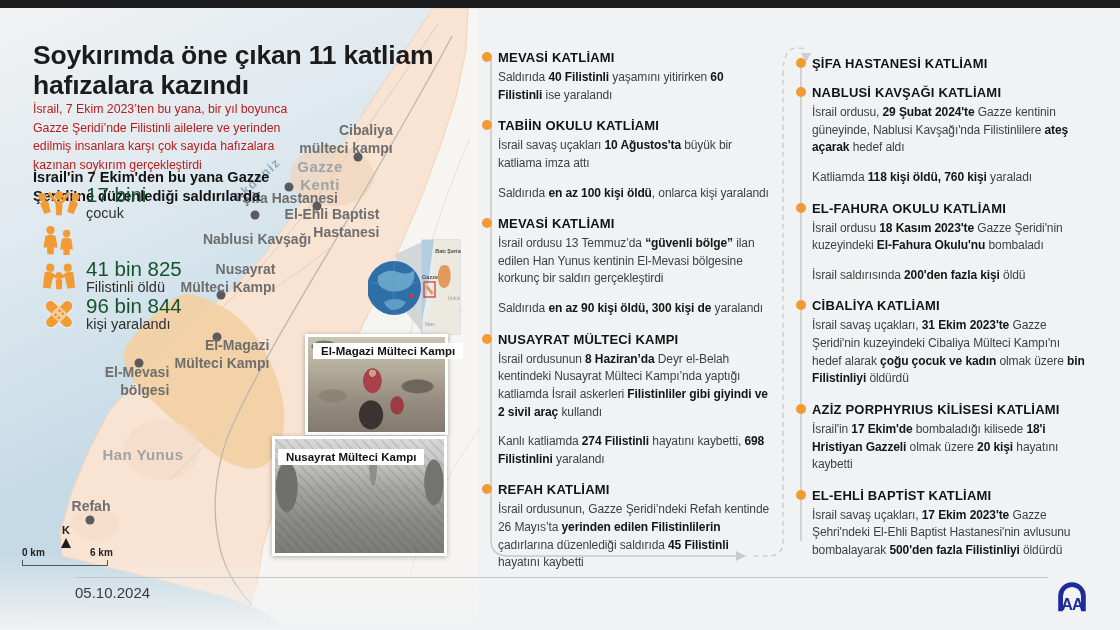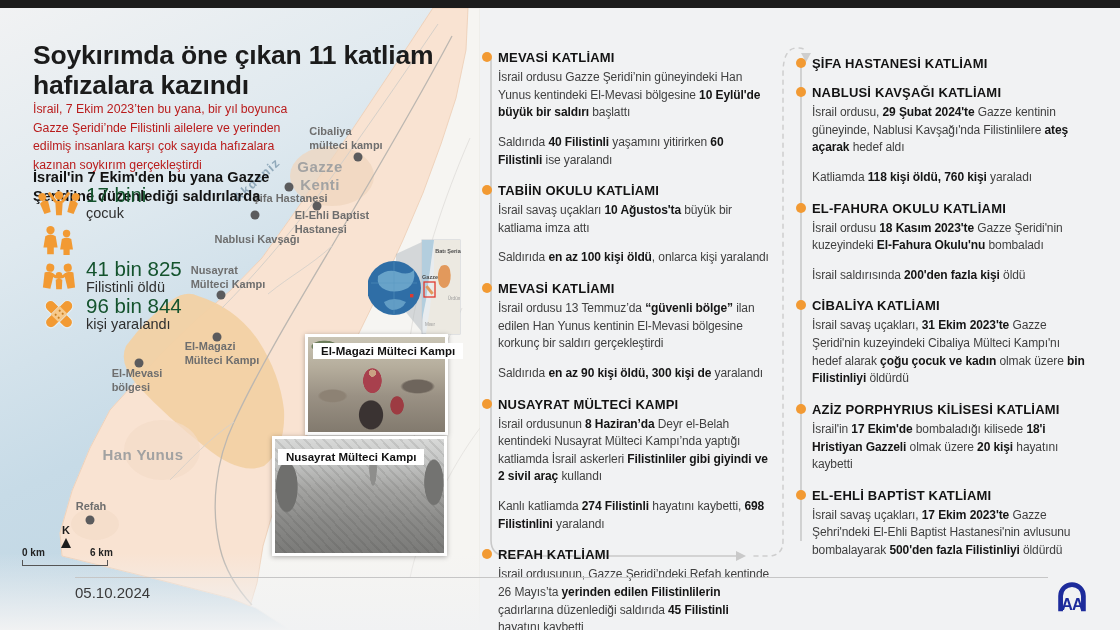--- a/index.html
+++ b/index.html
@@ -12,21 +12,21 @@
   .lead{position:absolute;left:33px;top:153px;width:252px;font-size:14.6px;font-weight:700;color:#121212;line-height:1.32;z-index:5;}
   .stats{position:absolute;left:36px;top:186px;z-index:5;}
   .stat-row{display:flex;align-items:center;height:33px;margin-bottom:4px;}
   .stat-icon{width:50px;flex:0 0 50px;display:flex;align-items:center;}
   .stat-text{line-height:1.05;}
   .stat-value{font-size:20.5px;font-weight:400;color:#14532d;}
   .stat-label{font-size:14.5px;color:#2f2f2f;margin-top:1px;}
   
   .map-svg{position:absolute;left:0;top:8px;z-index:1;}
   .map-dot{position:absolute;width:9px;height:9px;border-radius:50%;background:#5b5b5d;transform:translate(-50%,-50%);z-index:2;}
-  .map-label{position:absolute;transform:translate(-50%,-50%);text-align:left;white-space:pre-line;color:#6e6e6e;font-size:11px;font-weight:700;line-height:1.25;z-index:2;}
+  .map-label{position:absolute;transform:translate(-50%,-50%);text-align:right;white-space:pre-line;color:#6e6e6e;font-size:14px;font-weight:700;line-height:1.25;z-index:2;}
   .map-city{position:absolute;transform:translate(-50%,-50%);text-align:center;white-space:pre-line;color:#a2a2a2;font-size:15px;font-weight:700;letter-spacing:.4px;line-height:1.2;z-index:2;}
   .sea-label{position:absolute;transform:translate(-50%,-50%) rotate(-42deg);color:#90a9ba;font-size:12.5px;font-weight:700;letter-spacing:1.5px;z-index:2;}
   .north{position:absolute;left:66px;top:525px;transform:translateX(-50%);text-align:center;z-index:2;color:#1c1c1c;font-size:11px;font-weight:700;line-height:1;}
   .north .tri{width:0;height:0;border-left:5px solid transparent;border-right:5px solid transparent;border-bottom:10px solid #1c1c1c;margin:2px auto 0;}
   .scale-text{position:absolute;top:547px;font-size:10px;font-weight:700;color:#222;z-index:2;}
   .scale-bar{position:absolute;left:22px;top:560px;width:84px;height:5px;border-left:1.5px solid #555;border-right:1.5px solid #555;border-bottom:1.5px solid #555;z-index:2;}
   .inset{position:absolute;left:368px;top:238px;z-index:2;}
   
   .photo{position:absolute;border:3px solid #fff;box-shadow:0 1px 5px rgba(0,0,0,.3);z-index:4;}
   .photo-cap{position:absolute;top:6px;left:5px;background:#fff;color:#111;font-size:11.5px;font-weight:700;padding:2px 8px;white-space:nowrap;}
@@ -248,21 +248,20 @@
     <polygon points="736,551 736,561 746,556" fill="#c9c9c9"></polygon>
     <path d="M754,556 H768 Q783,556 783,541 V74 Q783,48 797,48 Q806,48 806,52" fill="none" stroke="#cecece" stroke-width="1.5" stroke-dasharray="4,5" stroke-linecap="round"></path>
     <polygon points="801,53 811,53 806,62" fill="#cecece"></polygon>
     <path d="M801,66 V541" fill="none" stroke="#c9c9c9" stroke-width="1.6"></path>
   </svg>
 
   <div class="col" id="col-mid">
     <div class="event">
       <span class="tdot"></span>
       <h3>MEVASİ KATLİAMI</h3>
-      <p><span>İsrail ordusu Gazze Şeridi’nin güneyindeki Han Yunus kentindeki El-Mevasi bölgesine </span><b>10 Eylül'de büyük bir saldırı</b><span> başlattı</span></p>
       <p><span>Saldırıda </span><b>40 Filistinli</b><span> yaşamını yitirirken </span><b>60 Filistinli</b><span> ise yaralandı</span></p>
     </div>
     <div class="event">
       <span class="tdot"></span>
       <h3>TABİİN OKULU KATLİAMI</h3>
       <p><span>İsrail savaş uçakları </span><b>10 Ağustos'ta</b><span> büyük bir katliama imza attı</span></p>
       <p><span>Saldırıda </span><b>en az 100 kişi öldü</b><span>, onlarca kişi yaralandı</span></p>
     </div>
     <div class="event">
       <span class="tdot"></span>

